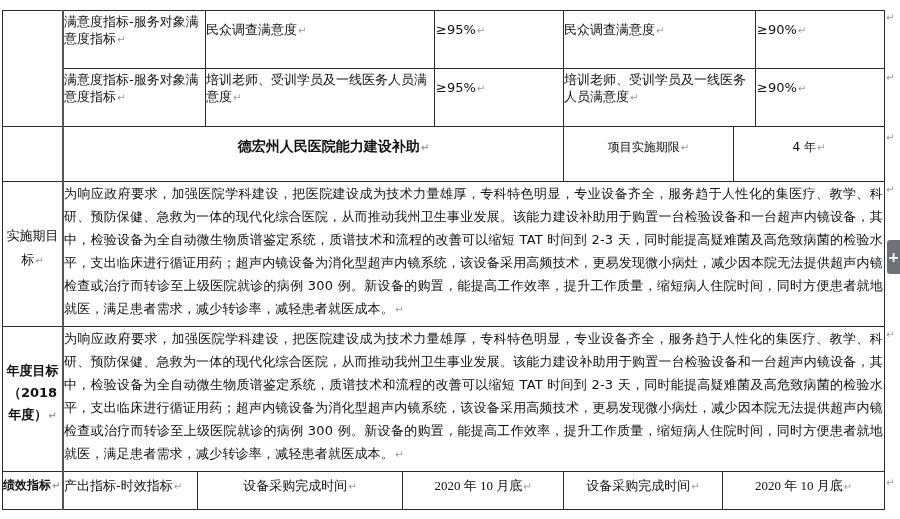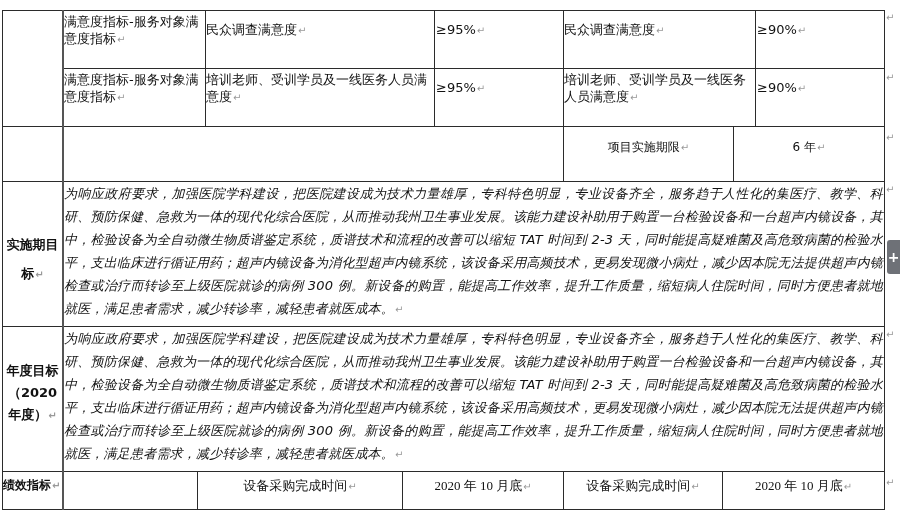--- a/index.html
+++ b/index.html
@@ -22,21 +22,20 @@
     .vl { position: absolute; width: 1px; background: #2b2b2b; }
     .vl.thick { width: 2px; background: #555; }
     .pm { color: #999; font-size: 10px; margin-left: 1px; }
     .center { text-align: center; }
     .bold { font-weight: bold; font-size: 14px; }
     .para {
       font-size: 13px;
       line-height: 23px;
       letter-spacing: 0.2px;
       text-align: justify;
-      font-style: italic;
     }
     .vcenter { display: flex; align-items: center; }
     .vcenter.c { justify-content: center; text-align: center; }
     .rowmark { position: absolute; left: 886px; color: #999; font-size: 10px; }
     .side-handle {
       position: absolute; left: 887px; top: 240px; width: 13px; height: 34px;
       background: #6e7177; border-radius: 3px 0 0 3px;
       color: #fff; font-size: 14px; font-weight: bold;
       display: flex; align-items: center; justify-content: center;
     }
@@ -96,45 +95,51 @@
   <div class="cell vcenter" style="left:436px; top:69px; width:127px; height:38px;">
     <span><span>≥95%</span><span class="pm">↵</span></span>
   </div>
   <div class="cell" style="left:564px; top:71px; width:191px; height:54px;">
     <span>培训老师、受训学员及一线医务人员满意度</span><span class="pm">↵</span>
   </div>
   <div class="cell vcenter" style="left:757px; top:69px; width:127px; height:38px;">
     <span><span>≥90%</span><span class="pm">↵</span></span>
   </div>
 
+  <div class="cell vcenter c bold" style="left:64px; top:127px; width:499px; height:40px; padding-left:40px;">
+    <span><span>德宏州人民医院能力建设补助</span><span class="pm">↵</span></span>
+  </div>
   <div class="cell vcenter c" style="left:564px; top:127px; width:169px; height:40px; font-size:12px;">
     <span><span>项目实施期限</span><span class="pm">↵</span></span>
   </div>
   <div class="cell vcenter c" style="left:734px; top:127px; width:150px; height:40px; font-size:12px;">
-    <span><span>6 年</span><span class="pm">↵</span></span>
+    <span><span>4 年</span><span class="pm">↵</span></span>
   </div>
 
-  <div class="cell center" style="left:3px; top:230px; width:59px; height:50px; font-size:13px; line-height:29px;font-weight:bold;">
+  <div class="cell center" style="left:3px; top:224px; width:59px; height:50px; font-size:13px; line-height:24px;">
     <span>实施期目标</span><span class="pm">↵</span>
   </div>
   <div class="cell para" style="left:64px; top:182px; width:820px; height:143px; padding-right:1px;">
     <span>为响应政府要求，加强医院学科建设，把医院建设成为技术力量雄厚，专科特色明显，专业设备齐全，服务趋于人性化的集医疗、教学、科研、预防保健、急救为一体的现代化综合医院，从而推动我州卫生事业发展。该能力建设补助用于购置一台检验设备和一台超声内镜设备，其中，检验设备为全自动微生物质谱鉴定系统，质谱技术和流程的改善可以缩短 TAT 时间到 2-3 天，同时能提高疑难菌及高危致病菌的检验水平，支出临床进行循证用药；超声内镜设备为消化型超声内镜系统，该设备采用高频技术，更易发现微小病灶，减少因本院无法提供超声内镜检查或治疗而转诊至上级医院就诊的病例 300 例。新设备的购置，能提高工作效率，提升工作质量，缩短病人住院时间，同时方便患者就地就医，满足患者需求，减少转诊率，减轻患者就医成本。</span><span class="pm">↵</span>
   </div>
 
   <div class="cell center" style="left:3px; top:360px; width:59px; height:70px; font-size:13px; line-height:22px;font-weight:bold;">
     <div>年度目标</div>
-    <div>（2020</div>
+    <div>（2018</div>
     <div><span>年度）</span><span class="pm">↵</span></div>
   </div>
   <div class="cell para" style="left:64px; top:327px; width:820px; height:143px; padding-right:1px;">
     <span>为响应政府要求，加强医院学科建设，把医院建设成为技术力量雄厚，专科特色明显，专业设备齐全，服务趋于人性化的集医疗、教学、科研、预防保健、急救为一体的现代化综合医院，从而推动我州卫生事业发展。该能力建设补助用于购置一台检验设备和一台超声内镜设备，其中，检验设备为全自动微生物质谱鉴定系统，质谱技术和流程的改善可以缩短 TAT 时间到 2-3 天，同时能提高疑难菌及高危致病菌的检验水平，支出临床进行循证用药；超声内镜设备为消化型超声内镜系统，该设备采用高频技术，更易发现微小病灶，减少因本院无法提供超声内镜检查或治疗而转诊至上级医院就诊的病例 300 例。新设备的购置，能提高工作效率，提升工作质量，缩短病人住院时间，同时方便患者就地就医，满足患者需求，减少转诊率，减轻患者就医成本。</span><span class="pm">↵</span>
   </div>
 
   <div class="cell" style="left:3px; top:477px; width:60px; height:20px; font-size:12px;font-weight:bold;">
     <span>绩效指标</span><span class="pm">↵</span>
+  </div>
+  <div class="cell" style="left:64px; top:477px; width:133px; height:20px;">
+    <span>产出指标-时效指标</span><span class="pm">↵</span>
   </div>
   <div class="cell center" style="left:198px; top:477px; width:204px; height:20px;">
     <span>设备采购完成时间</span><span class="pm">↵</span>
   </div>
   <div class="cell center" style="left:403px; top:477px; width:160px; height:20px; font-family:'Liberation Serif', serif;">
     <span>2020 年 10 月底</span><span class="pm">↵</span>
   </div>
   <div class="cell center" style="left:564px; top:477px; width:158px; height:20px;">
     <span>设备采购完成时间</span><span class="pm">↵</span>
   </div>

